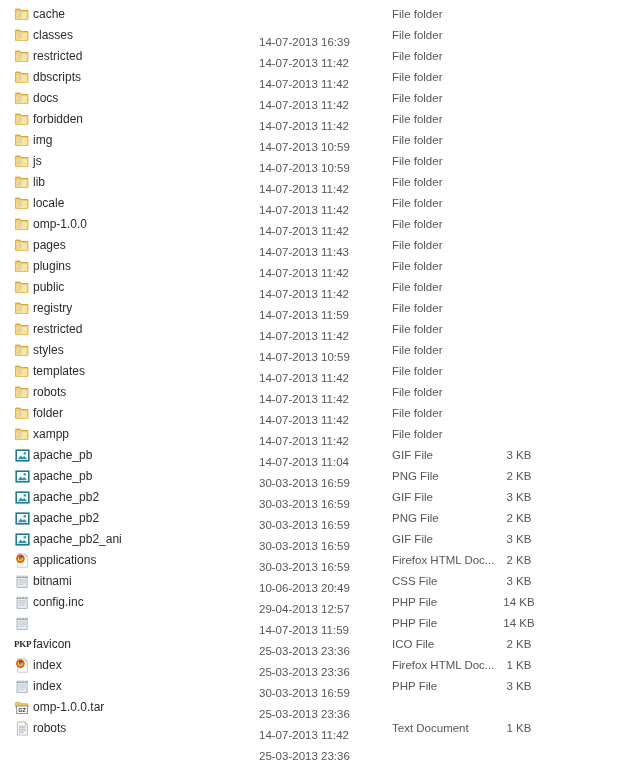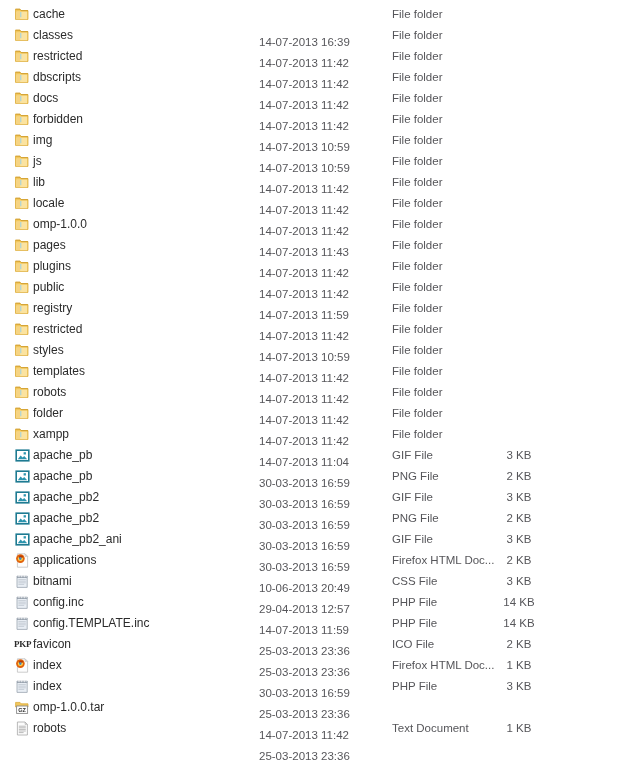--- a/index.html
+++ b/index.html
@@ -563,21 +563,20 @@
       <line x1="12.1" y1="2.2" x2="12.1" y2="4.3"></line>
     </g>
     <g stroke="#B7C0CA" stroke-width="0.7">
       <line x1="4.4" y1="6.6" x2="11.8" y2="6.6"></line>
       <line x1="4.4" y1="8.2" x2="11.8" y2="8.2"></line>
       <line x1="4.4" y1="9.8" x2="11.8" y2="9.8"></line>
       <line x1="4.4" y1="11.4" x2="10.2" y2="11.4"></line>
     </g>
   </svg>
       </span>
-      <span class="cell-name">config.TEMPLATE.inc</span>
       <span class="cell-date">25-03-2013 23:36</span>
       <span class="cell-type">PHP File</span>
       <span class="cell-size">14 KB</span>
     </div>
     <div class="row">
       <span class="cell-icon">
         <span class="pkp-icon">PKP</span>
       </span>
       <span class="cell-name">favicon</span>
       <span class="cell-date">25-03-2013 23:36</span>

